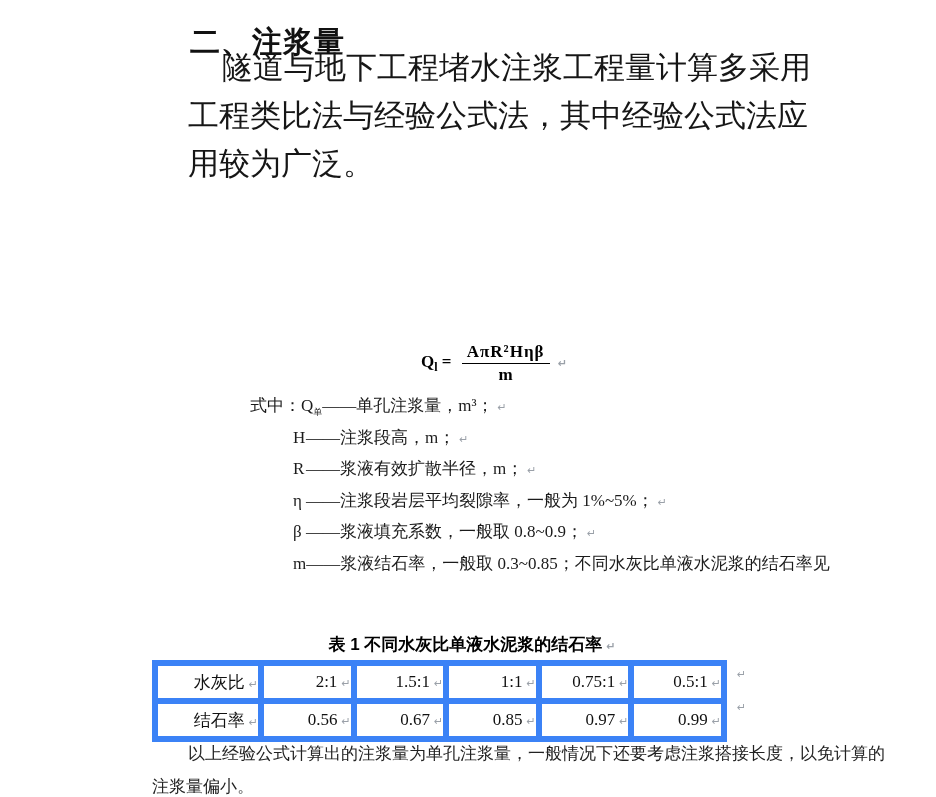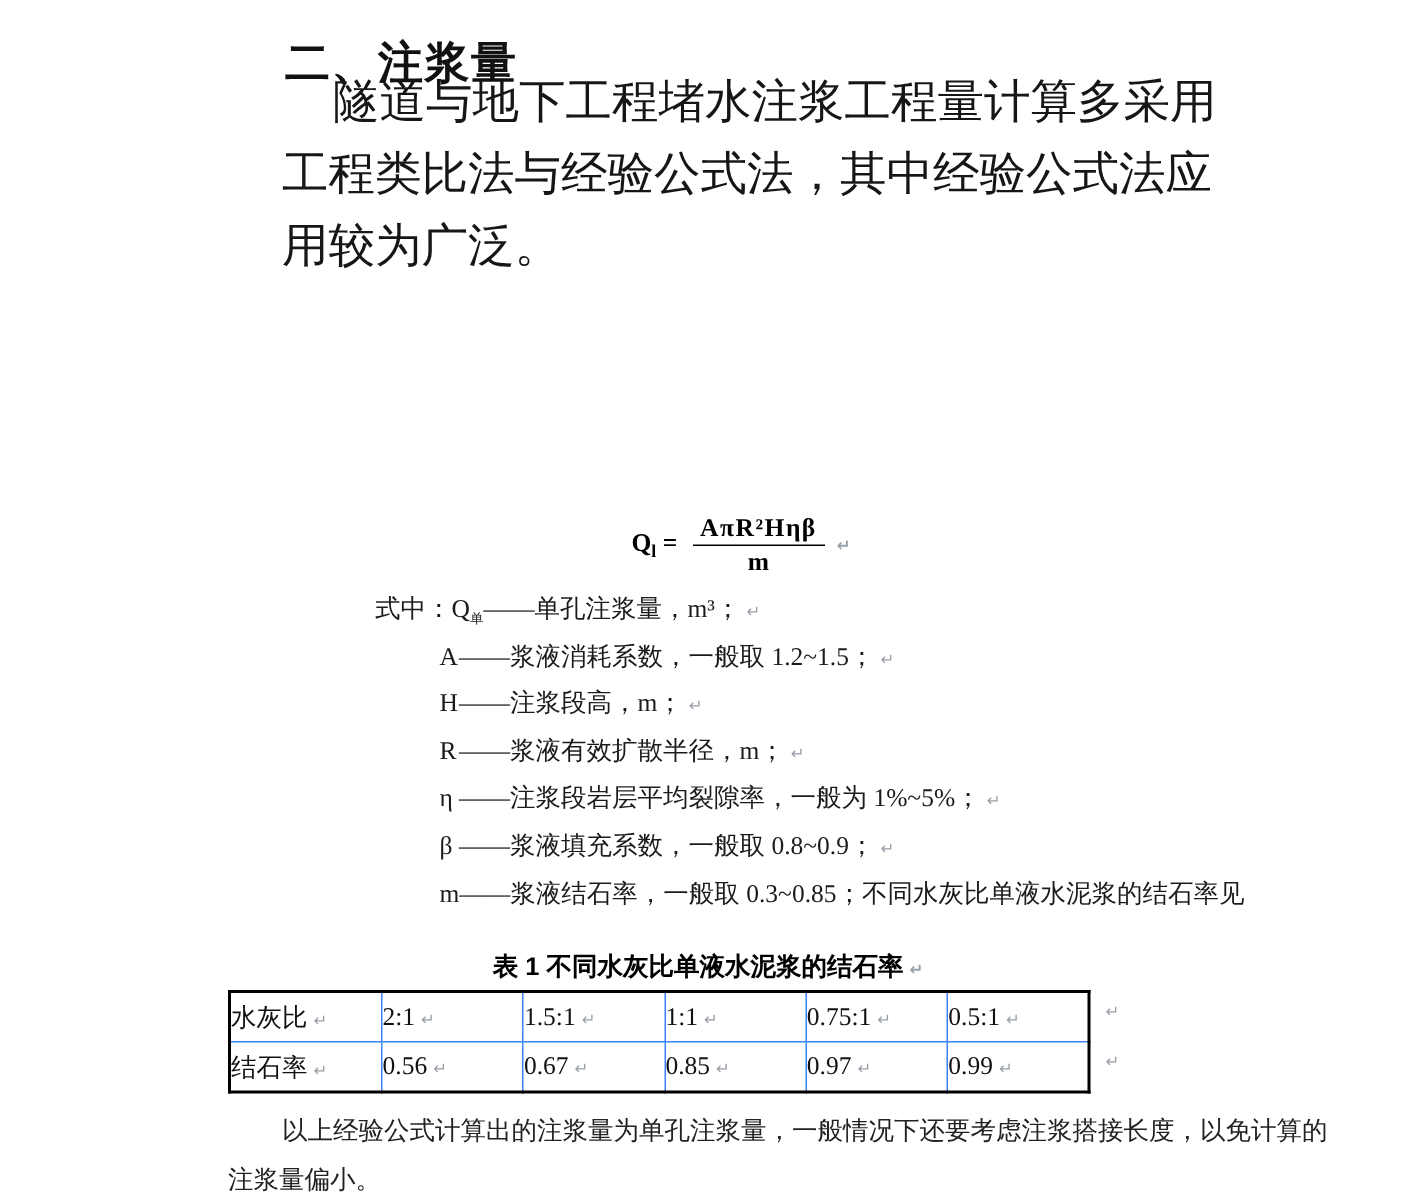--- a/index.html
+++ b/index.html
@@ -61,22 +61,22 @@
   }
 
   table.rate-table {
     position:absolute; left:152px; top:660px;
     border-collapse:collapse; table-layout:fixed;
     width:575px;
     font-family:"Liberation Serif","DejaVu Serif",serif;
     font-size:17px; color:#111;
   }
   table.rate-table td {
-    border:1px solid #3b82f6;
-    height:32px; text-align:left; vertical-align:middle;
+    border:6px solid #3b82f6;
+    height:32px; text-align:right; vertical-align:middle;
     padding:0;
   }
   table.rate-table { border:2px solid #000; }
   td.col-head { width:100px; }
 
   .row-end-mark { position:absolute; }
   #rowmark1 { left:733px; top:668px; }
   #rowmark2 { left:733px; top:701px; }
 
   .note-para {
@@ -104,23 +104,20 @@
         <span class="num">AπR²Hηβ</span>
         <span class="den">m</span>
       </span>
       <span class="rm">↵</span>
     </span>
   </div>
 
   <div class="deflist">
     <div class="defline">
       <span>式中：</span><span class="sym"><span>Q</span><sub>单</sub></span><span>——单孔注浆量，m³；</span><span class="rm">↵</span>
-    </div>
-    <div class="defline indented">
-      <span class="sym">A</span><span>——浆液消耗系数，一般取 1.2~1.5；</span><span class="rm">↵</span>
     </div>
     <div class="defline indented">
       <span class="sym">H</span><span>——注浆段高，m；</span><span class="rm">↵</span>
     </div>
     <div class="defline indented">
       <span class="sym">R</span><span>——浆液有效扩散半径，m；</span><span class="rm">↵</span>
     </div>
     <div class="defline indented">
       <span class="sym">η</span><span>——注浆段岩层平均裂隙率，一般为 1%~5%；</span><span class="rm">↵</span>
     </div>

